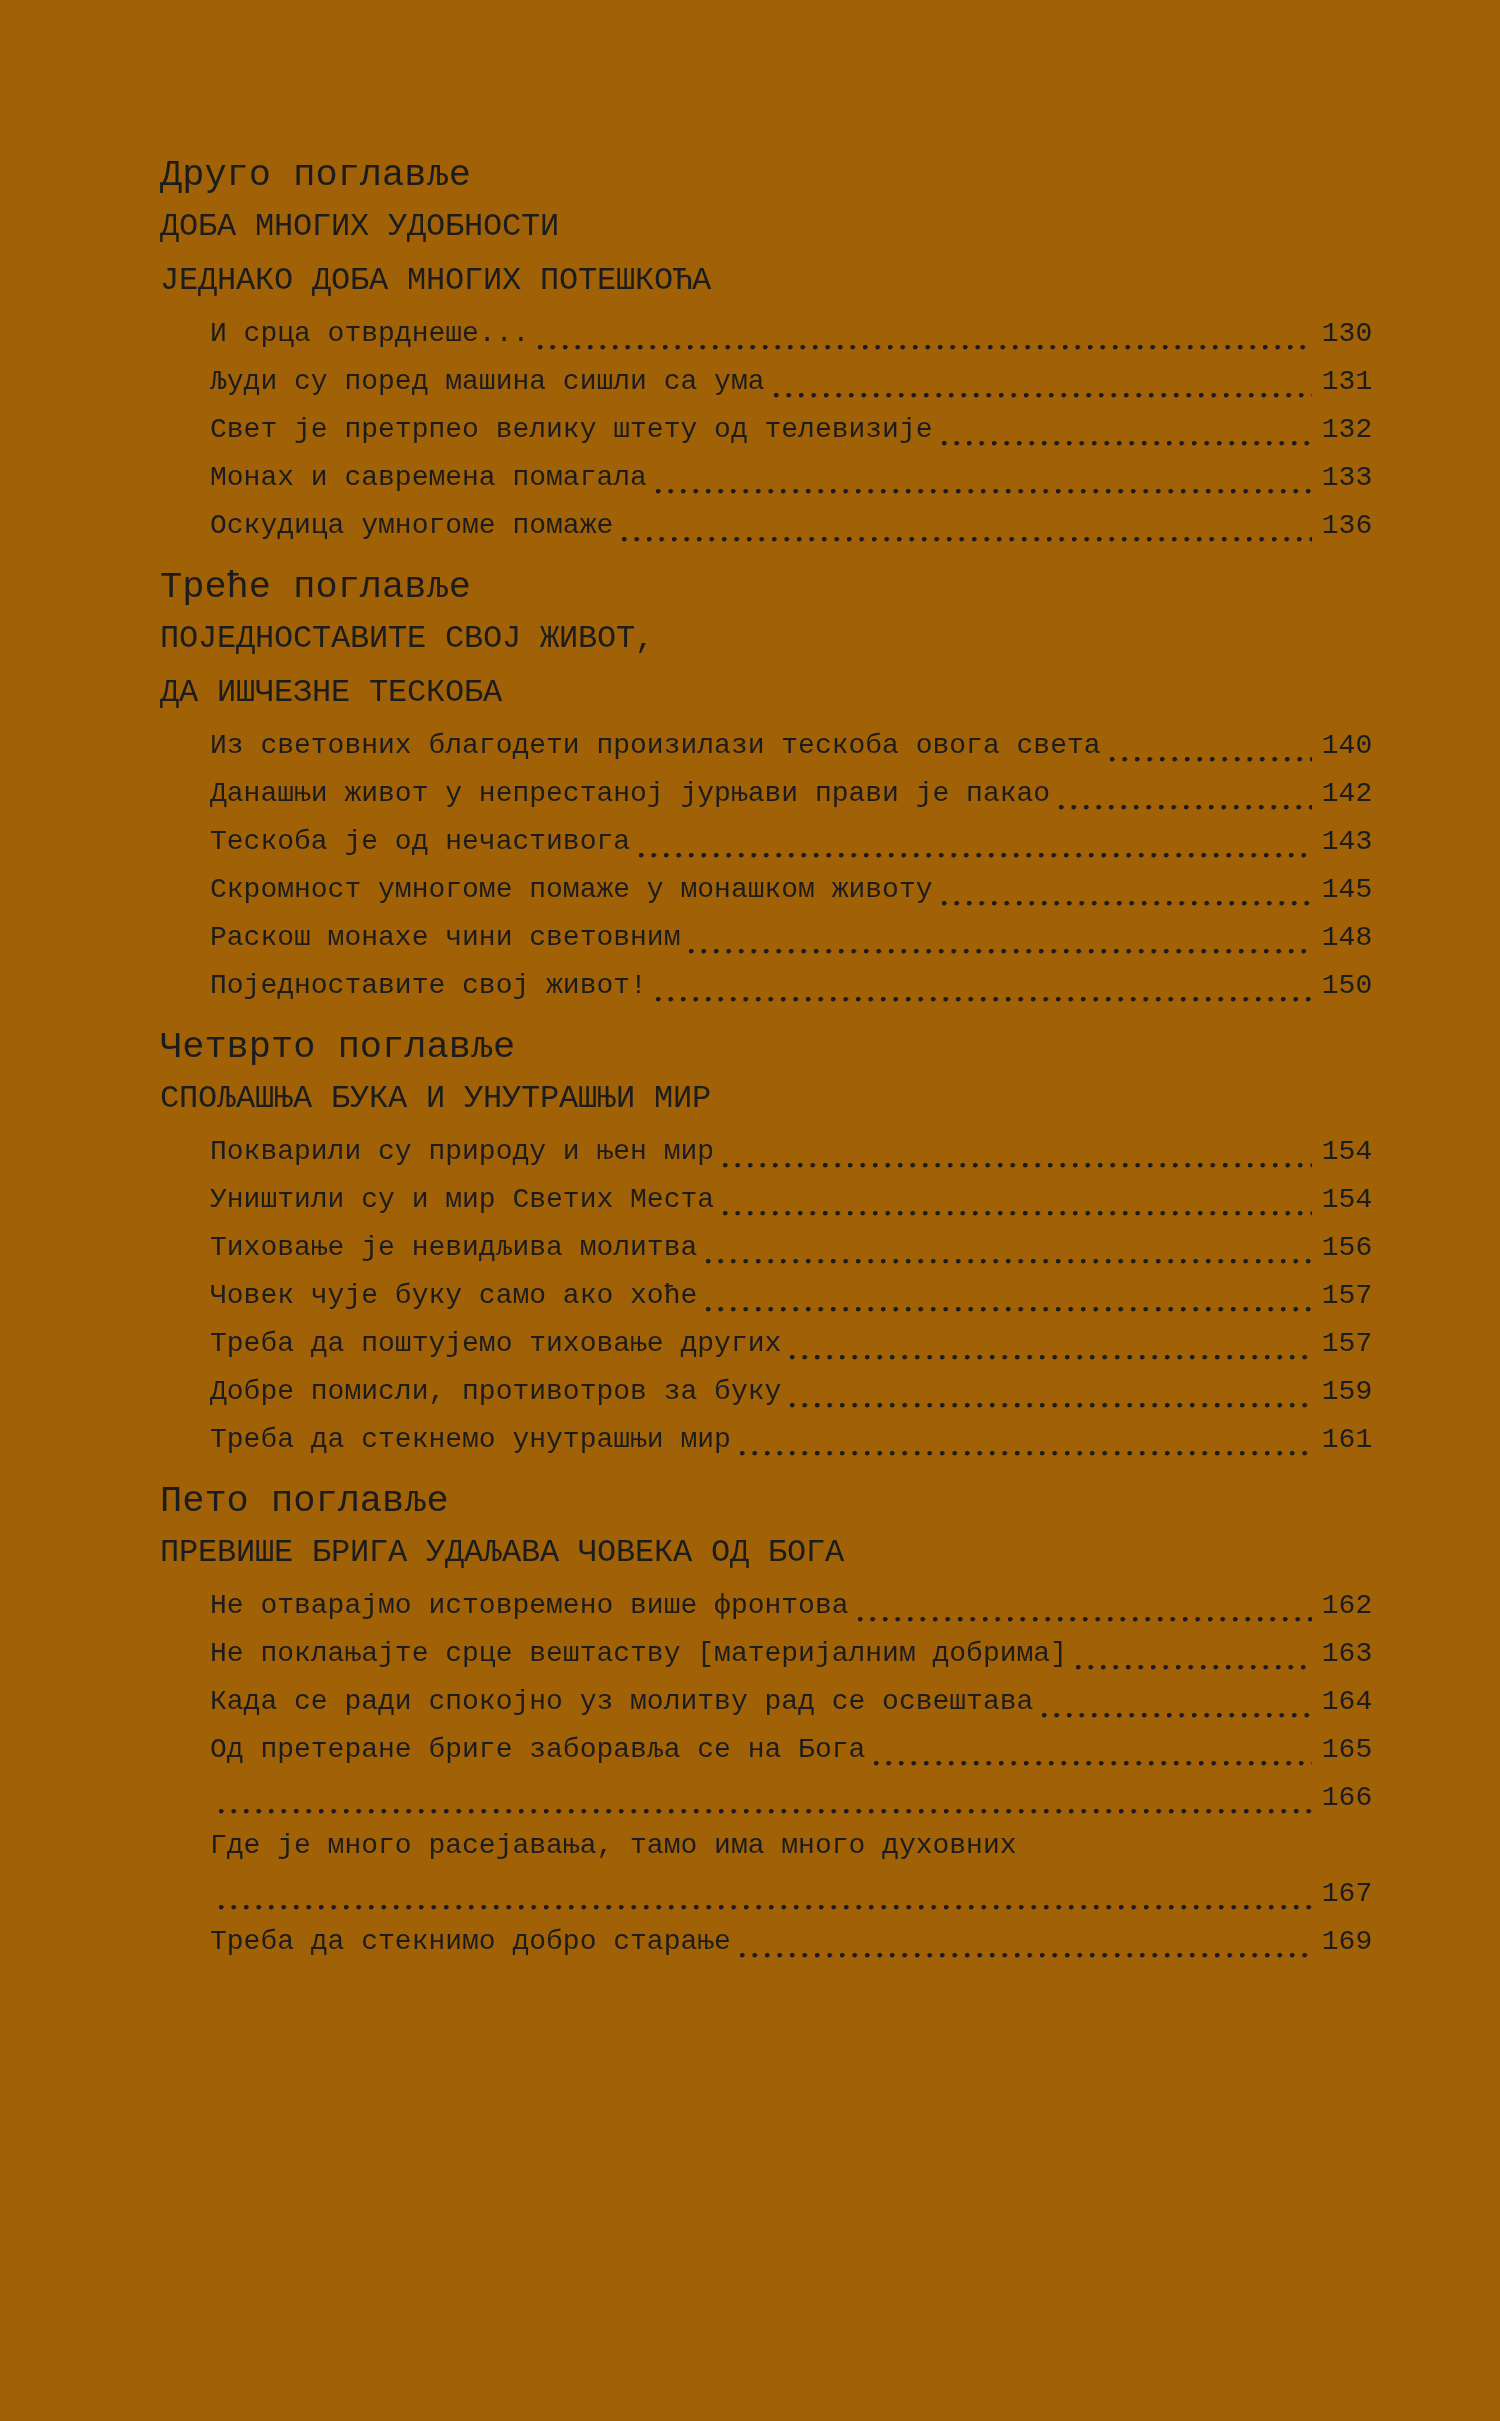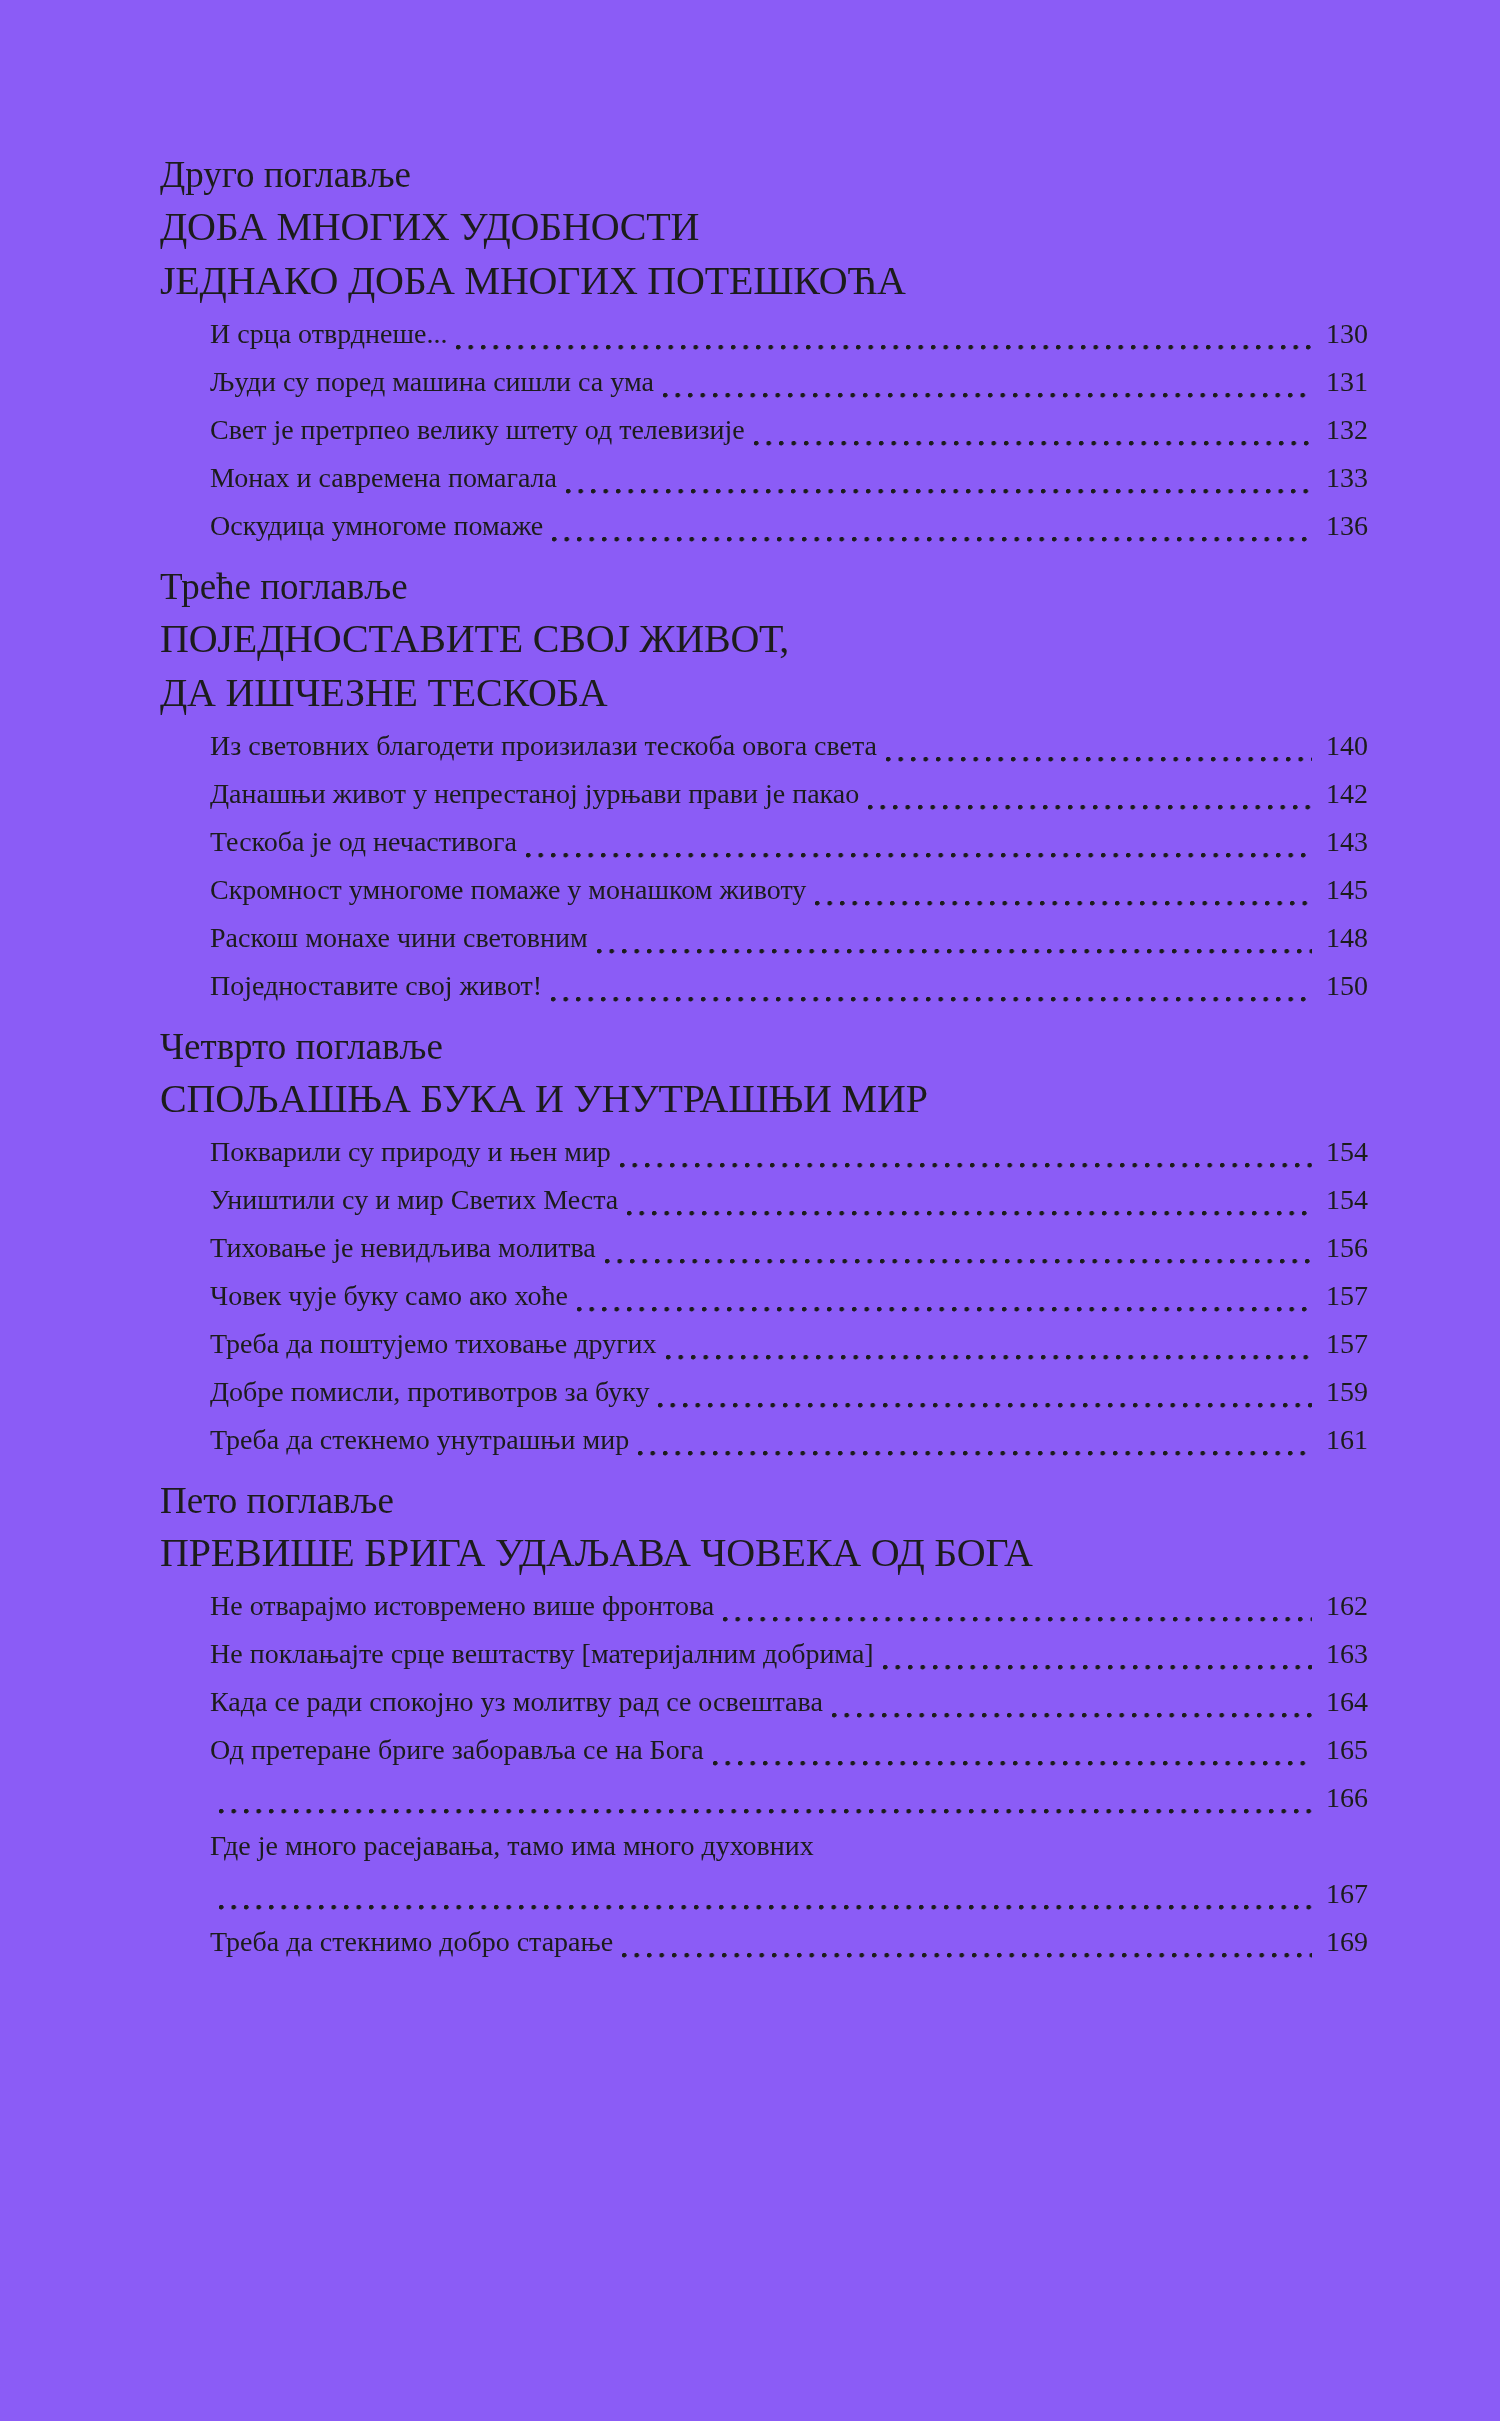--- a/index.html
+++ b/index.html
@@ -4,40 +4,40 @@
 <style>
   html, body {
     margin: 0;
     padding: 0;
     background: #ffffff;
   }
   .page {
     position: relative;
     width: 1500px;
     height: 2421px;
-    background: #8b5cf6;
+    background: #a16207;
     color: #1c1c1c;
-    font-family: Liberation Serif, serif;
+    font-family: Liberation Mono, monospace;
     overflow: hidden;
   }
   .toc {
     position: absolute;
     top: 150px;
     left: 160px;
     width: 1216px;
   }
   .chapter { margin-top: 12px; }
   .chapter:first-child { margin-top: 0; }
   .chapter-label {
     font-size: 37px;
     line-height: 50px;
     white-space: nowrap;
   }
   .chapter-title-line {
-    font-size: 40px;
+    font-size: 32px;
     line-height: 54px;
     white-space: nowrap;
     letter-spacing: -0.2px;
   }
   .entries { margin-top: 2px; }
   .entry {
     display: flex;
     align-items: baseline;
     font-size: 28px;
     line-height: 48px;

